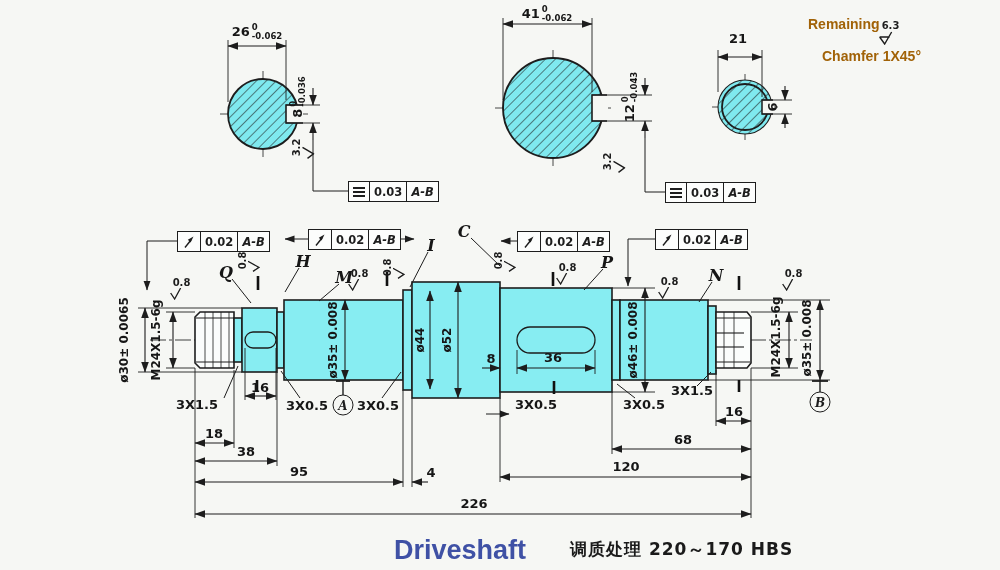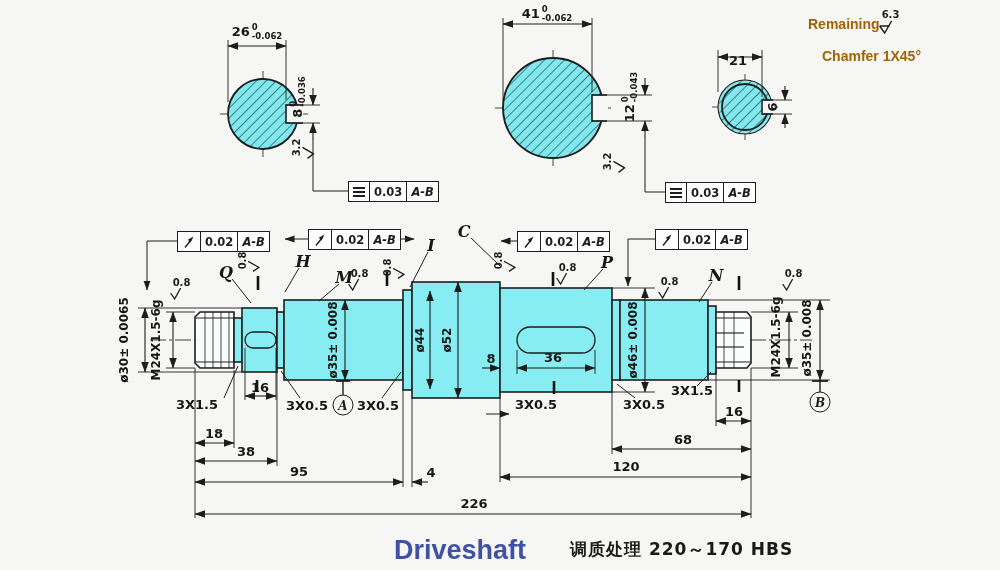--- a/index.html
+++ b/index.html
@@ -266,21 +266,21 @@
         <i>-0.062</i>
       </span>
 </div>
 <div class="t rot" style="left:629px;top:97px">
   <span>12</span>
   <span class="tol">
         <i>0</i>
         <i>-0.043</i>
       </span>
 </div>
-<div class="t" style="left:738px;top:60px">
+<div class="t" style="left:738px;top:38px">
   <span>21</span>
 </div>
 <div class="t rot" style="left:772px;top:107px">
   <span>6</span>
 </div>
 
 <div class="rmark rot" style="left:303px;top:149px">
   <b>3.2</b>
   <svg class="chk" width="13" height="13" viewBox="0 0 13 13">
         <path d="M1,6 L5.5,12 L12,1" fill="none" stroke="#1d1d1d" stroke-width="1.4"></path>
@@ -289,21 +289,21 @@
 <div class="rmark rot" style="left:614px;top:163px">
   <b>3.2</b>
   <svg class="chk" width="13" height="13" viewBox="0 0 13 13">
         <path d="M1,6 L5.5,12 L12,1" fill="none" stroke="#1d1d1d" stroke-width="1.4"></path>
       </svg>
 </div>
 
 <div class="note" style="left:808px;top:16px">
   <span>Remaining</span>
 </div>
-<div class="rmark" style="left:889px;top:22px">
+<div class="rmark" style="left:889px;top:33px">
   <b>6.3</b>
   <svg class="chk" width="14" height="14" viewBox="0 0 14 14">
         <path d="M1,6 L6,13 L13,1 M1,6 L11,6" fill="none" stroke="#1d1d1d" stroke-width="1.4"></path>
       </svg>
 </div>
 <div class="note" style="left:822px;top:48px">
   <span>Chamfer 1X45°</span>
 </div>
 
 <div class="gframe" style="left:348px;top:181px">

